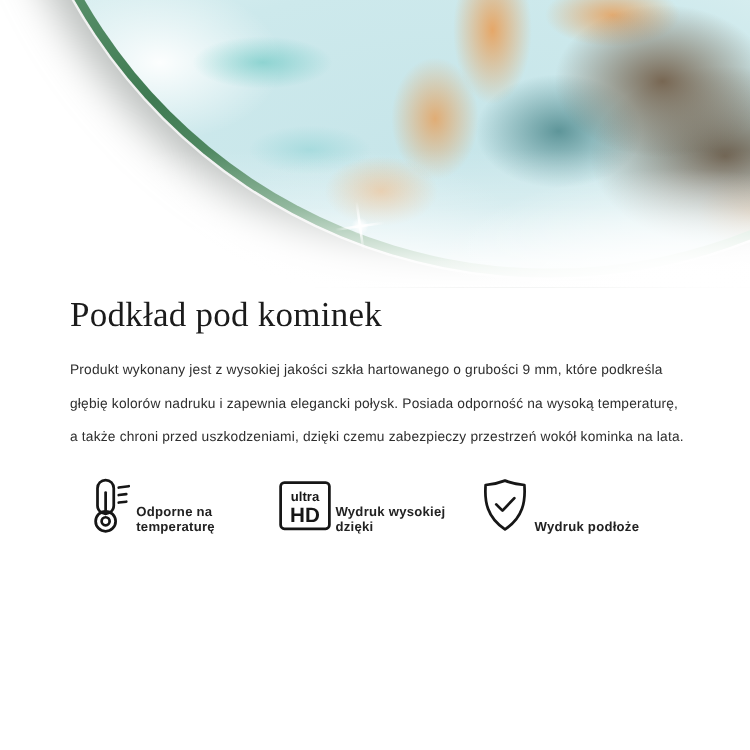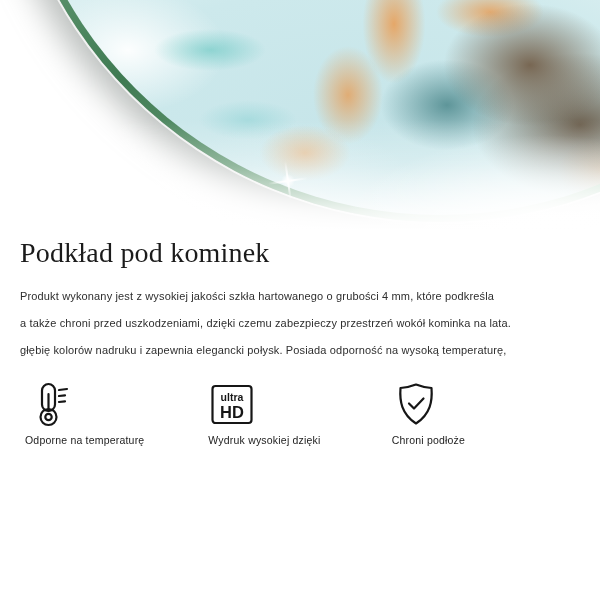--- a/index.html
+++ b/index.html
@@ -48,37 +48,37 @@
   .sparkle::before { content: ""; position: absolute; left: 0; top: 19px; width: 40px; height: 2px;
     background: linear-gradient(90deg, rgba(255,255,255,0), rgba(255,255,255,0.95) 40%, #fff 50%,
       rgba(255,255,255,0.95) 60%, rgba(255,255,255,0)); }
   .sparkle::after { content: ""; position: absolute; left: 19px; top: 0; width: 2px; height: 40px;
     background: linear-gradient(180deg, rgba(255,255,255,0), rgba(255,255,255,0.95) 40%, #fff 50%,
       rgba(255,255,255,0.95) 60%, rgba(255,255,255,0)); }
   .sparkle-core { position: absolute; left: 13px; top: 13px; width: 14px; height: 14px;
     border-radius: 50%; background: radial-gradient(circle, #ffffff 10%, rgba(255,255,255,0) 70%); }
 
   
-  .content { padding: 0 20px; }
+  .content { padding: 0 56px; }
   h1 {
     font-family: "Liberation Serif", "DejaVu Serif", serif; font-weight: 400;
     font-size: 28px; line-height: 33px; letter-spacing: 0.2px; color: #1b1b1b;
     margin: 6px 0 14px;
   }
   .desc { font-size: 11px; line-height: 27px; color: #2e2e2e; letter-spacing: 0.15px; }
   .desc div { white-space: nowrap; }
 
   
   .features {
     margin: 16px 5px 0; display: grid;
     grid-template-columns: repeat(3, 1fr); row-gap: 10px;
   }
-  .feature { display: flex; flex-direction: column; align-items: flex-start; }
+  .feature { display: flex; flex-direction: row; align-items: flex-end; }
   .feature .icon-box { height: 48px; display: flex; align-items: center; justify-content: center; }
-  .feature .label { margin-top: 6px; font-size: 10.5px; letter-spacing: 0.2px; color: #222; }
+  .feature .label { margin-top: 6px; font-size: 10.5px; letter-spacing: 0.2px; color: #222; font-weight: bold; }
   svg { display: block; }
   svg .stroke { fill: none; stroke: #161616; stroke-width: 2.2; stroke-linecap: round;
     stroke-linejoin: round; }
   svg text { font-family: "Liberation Sans", sans-serif; font-weight: 700; fill: #161616; }
 </style>
 </head>
 <body>
 
 <div class="hero">
   <div class="glass-shadow"></div>
@@ -89,23 +89,23 @@
   <div class="sparkle">
     <div class="sparkle-core"></div>
   </div>
 </div>
 
 <div class="content">
   <h1>
     <div>Podkład pod kominek</div>
   </h1>
   <div class="desc">
-    <div>Produkt wykonany jest z wysokiej jakości szkła hartowanego o grubości 4 mm, które podkreśla</div>
+    <div>Produkt wykonany jest z wysokiej jakości szkła hartowanego o grubości 9 mm, które podkreśla</div>
+    <div>głębię kolorów nadruku i zapewnia elegancki połysk. Posiada odporność na wysoką temperaturę,</div>
     <div>a także chroni przed uszkodzeniami, dzięki czemu zabezpieczy przestrzeń wokół kominka na lata.</div>
-    <div>głębię kolorów nadruku i zapewnia elegancki połysk. Posiada odporność na wysoką temperaturę,</div>
   </div>
 
   <div class="features">
 
     <div class="feature">
       <div class="icon-box">
         <svg width="48" height="48" viewBox="0 0 48 48">
           <rect class="stroke" x="17" y="4" width="13" height="27" rx="6.5"></rect>
           <circle class="stroke" cx="23.5" cy="37" r="8"></circle>
           <circle class="stroke" cx="23.5" cy="37" r="3.2" stroke-width="2"></circle>
@@ -129,20 +129,20 @@
       <div class="label">Wydruk wysokiej dzięki</div>
     </div>
 
     <div class="feature">
       <div class="icon-box">
         <svg width="48" height="48" viewBox="0 0 48 48">
           <path class="stroke" d="M24 4.5 C29 6.5 34 7.5 39.5 8 C40.5 21 38.5 34 24 43.5 C9.5 34 7.5 21 8.5 8 C14 7.5 19 6.5 24 4.5 Z"></path>
           <path class="stroke" d="M17 23.5 L22 28.5 L31.5 18.5" stroke-width="2.5"></path>
         </svg>
       </div>
-      <div class="label">Chroni podłoże</div>
+      <div class="label">Wydruk podłoże</div>
     </div>
 
 
 
 
   </div>
 </div>
 
 </body></html>

